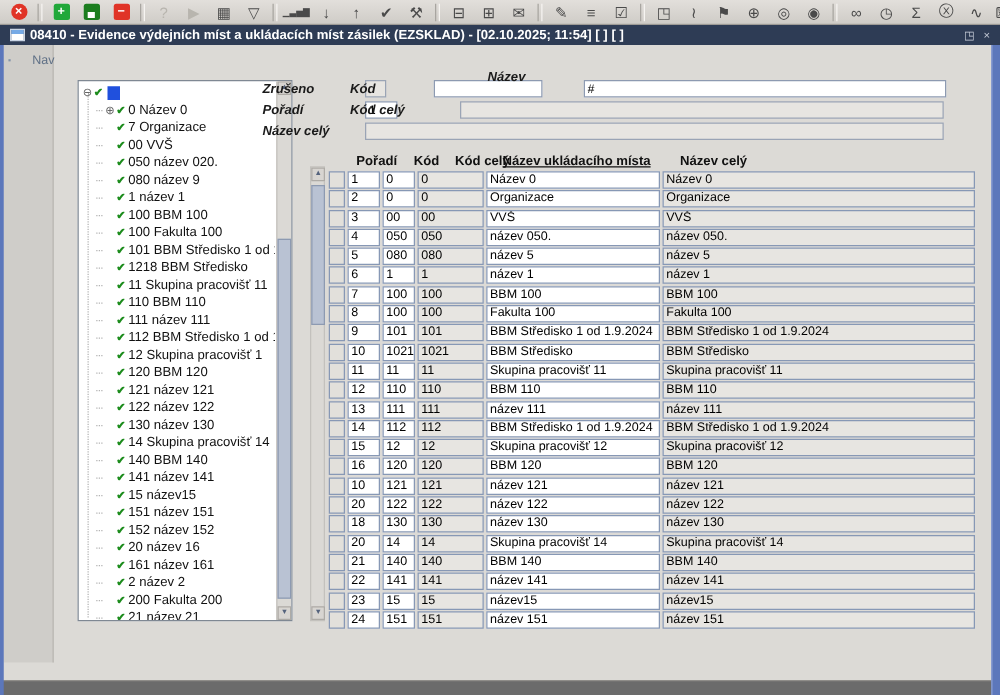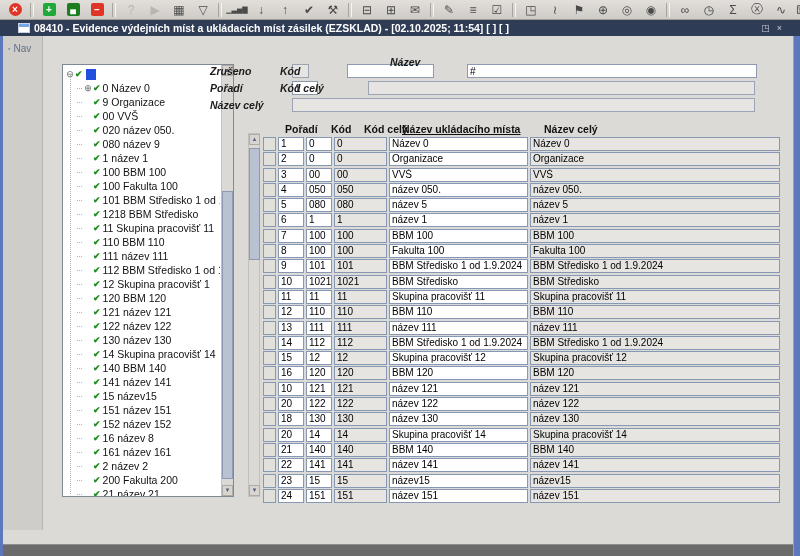--- a/index.html
+++ b/index.html
@@ -18,39 +18,39 @@
   .badge.greensq{background:#21a83a;}
   .badge.dgreensq{background:#1c7d1f;font-size:8px;}
   .badge.redsq{background:#e03427;}
   .tbtn.dis{color:#b8b5ae;}
   .tbtn.tiny{font-size:7px;letter-spacing:0;}
   .tsep{width:2px;height:14px;border-left:1px solid #a8a5a0;border-right:1px solid #f6f4f1;
         margin:0 3px;flex:none;}
 
   
   .titlebar{position:absolute;top:20px;left:0;width:800px;height:16px;box-sizing:border-box;
-            background:#2e3c55;color:#fff;display:flex;align-items:center;padding:0 18px;}
+            background:#2e3c55;color:#fff;display:flex;align-items:center;padding:0 8px;}
   .titlebar .ttext{font-size:10.5px;font-weight:bold;white-space:nowrap;overflow:hidden;}
   .titlebar .spacer{flex:1;}
   .winicon{width:10px;height:8px;flex:none;margin-right:4px;
            background:linear-gradient(to bottom,#76aae6 0,#76aae6 3px,#ffffff 3px);
            border:1px solid #c9d4e4;}
   .tb-ico{font-size:9px;color:#c9cfda;margin-left:7px;font-weight:normal;line-height:10px;}
 
   
   .frame-left{position:absolute;top:36px;left:0;width:3px;height:520px;background:#5c77bb;z-index:20;}
   .frame-right{position:absolute;top:36px;right:0;width:7px;height:520px;background:#5c77bb;
                border-left:1px solid #8ba0d4;box-sizing:border-box;z-index:20;}
   .bottombar{position:absolute;top:544px;left:0;width:800px;height:12px;background:#6b6b6b;
              border-top:1px solid #8f8d89;box-sizing:border-box;z-index:10;}
 
   
   .sidebar{position:absolute;top:36px;left:3px;width:40px;height:494px;background:#cfcdc9;
            border-right:1px solid #b9b6b1;box-sizing:border-box;}
-  .nav-tab{margin:7px 0 0 5px;font-size:10px;color:#5f7086;display:flex;align-items:center;gap:3px;}
+  .nav-tab{margin:7px 0 0 5px;font-size:10px;color:#5f7086;display:flex;align-items:center;gap:17px;justify-content:center;}
   .nav-pin{font-size:7px;color:#8595aa;}
 
   
   .tree-panel{position:absolute;left:62px;top:64px;width:172px;height:433px;background:#fff;
               border:1px solid #7f8893;box-sizing:border-box;overflow:hidden;}
   .tree-body{position:absolute;left:2px;top:2px;right:13px;bottom:0;overflow:hidden;}
   .titem,.troot{height:14px;display:flex;align-items:center;white-space:nowrap;
                 font-size:10.5px;color:#111;}
   .toggle{width:10px;font-size:9px;color:#666;text-align:center;flex:none;line-height:10px;}
   .check{color:#1c8c1c;font-size:9px;font-weight:bold;margin-right:2px;flex:none;}
@@ -177,33 +177,33 @@
 
         <div class="titem">
           <span class="toggle">⊕</span>
           <span class="check">✔</span>
           <span class="tlabel">0 Název 0</span>
         </div>
 
         <div class="titem">
           <span class="toggle"></span>
           <span class="check">✔</span>
-          <span class="tlabel">9 Organizace</span>
+          <span class="tlabel">7 Organizace</span>
         </div>
 
         <div class="titem">
           <span class="toggle"></span>
           <span class="check">✔</span>
           <span class="tlabel">00 VVŠ</span>
         </div>
 
         <div class="titem">
           <span class="toggle"></span>
           <span class="check">✔</span>
-          <span class="tlabel">020 název 050.</span>
+          <span class="tlabel">050 název 020.</span>
         </div>
 
         <div class="titem">
           <span class="toggle"></span>
           <span class="check">✔</span>
           <span class="tlabel">080 název 9</span>
         </div>
 
         <div class="titem">
           <span class="toggle"></span>
@@ -321,21 +321,21 @@
 
         <div class="titem">
           <span class="toggle"></span>
           <span class="check">✔</span>
           <span class="tlabel">152 název 152</span>
         </div>
 
         <div class="titem">
           <span class="toggle"></span>
           <span class="check">✔</span>
-          <span class="tlabel">16 název 8</span>
+          <span class="tlabel">20 název 16</span>
         </div>
 
         <div class="titem">
           <span class="toggle"></span>
           <span class="check">✔</span>
           <span class="tlabel">161 název 161</span>
         </div>
 
         <div class="titem">
           <span class="toggle"></span>

